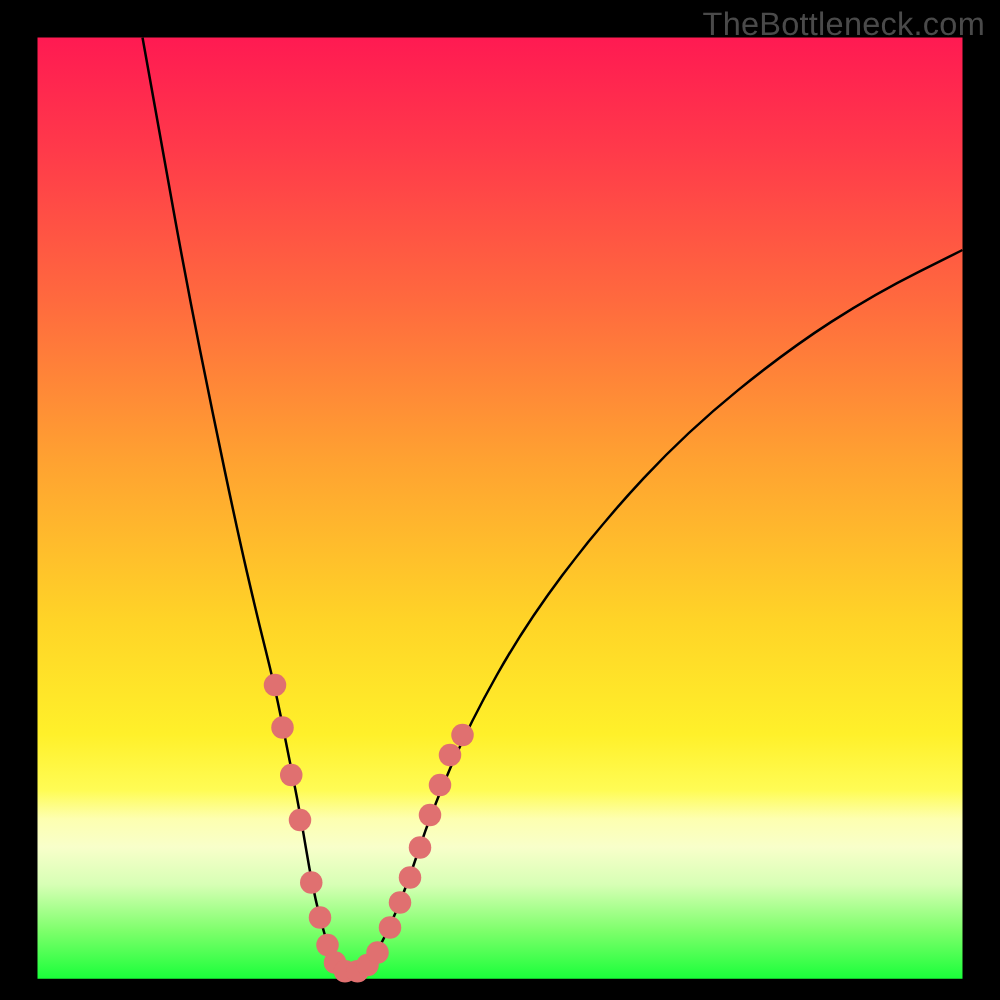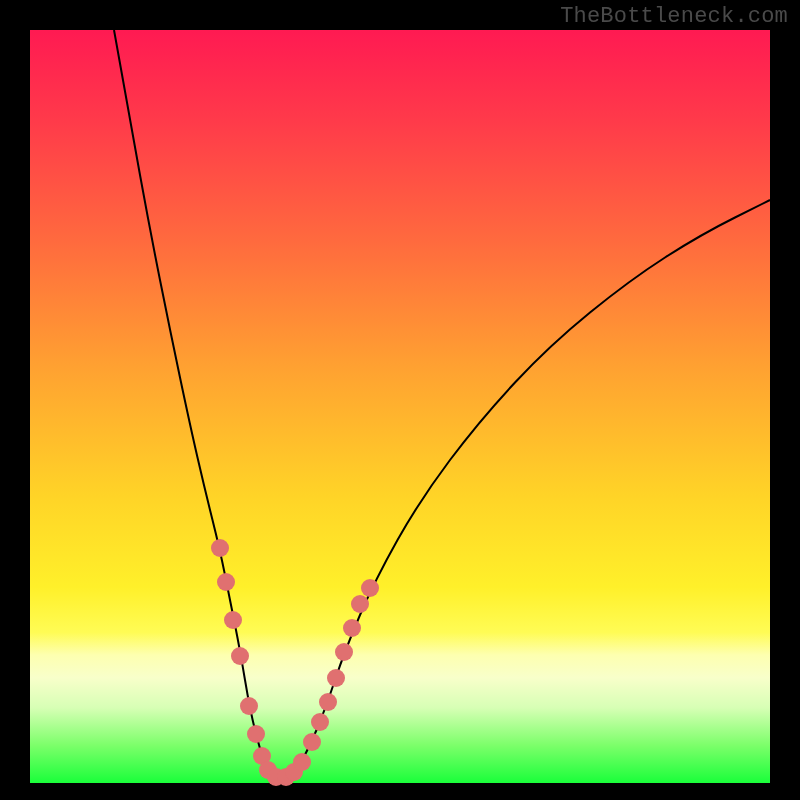--- a/index.html
+++ b/index.html
@@ -41,25 +41,24 @@
       #d7ffb5 90%,
       #7cff6a 95%,
       #1aff3a 100%
     );
   }
   .watermark {
     position: absolute;
     top: 4px;
     right: 12px;
     color: #4a4a4a;
-    font-size: 22px;
+    font-size: 26px;
     font-weight: 500;
     letter-spacing: 0.2px;
     user-select: none;
-    font-family: Liberation Mono, monospace;
   }
   svg.curve {
     position: absolute;
     left: 0;
     top: 0;
     width: 740px;
     height: 753px;
     overflow: visible;
   }
   .curve-path {

